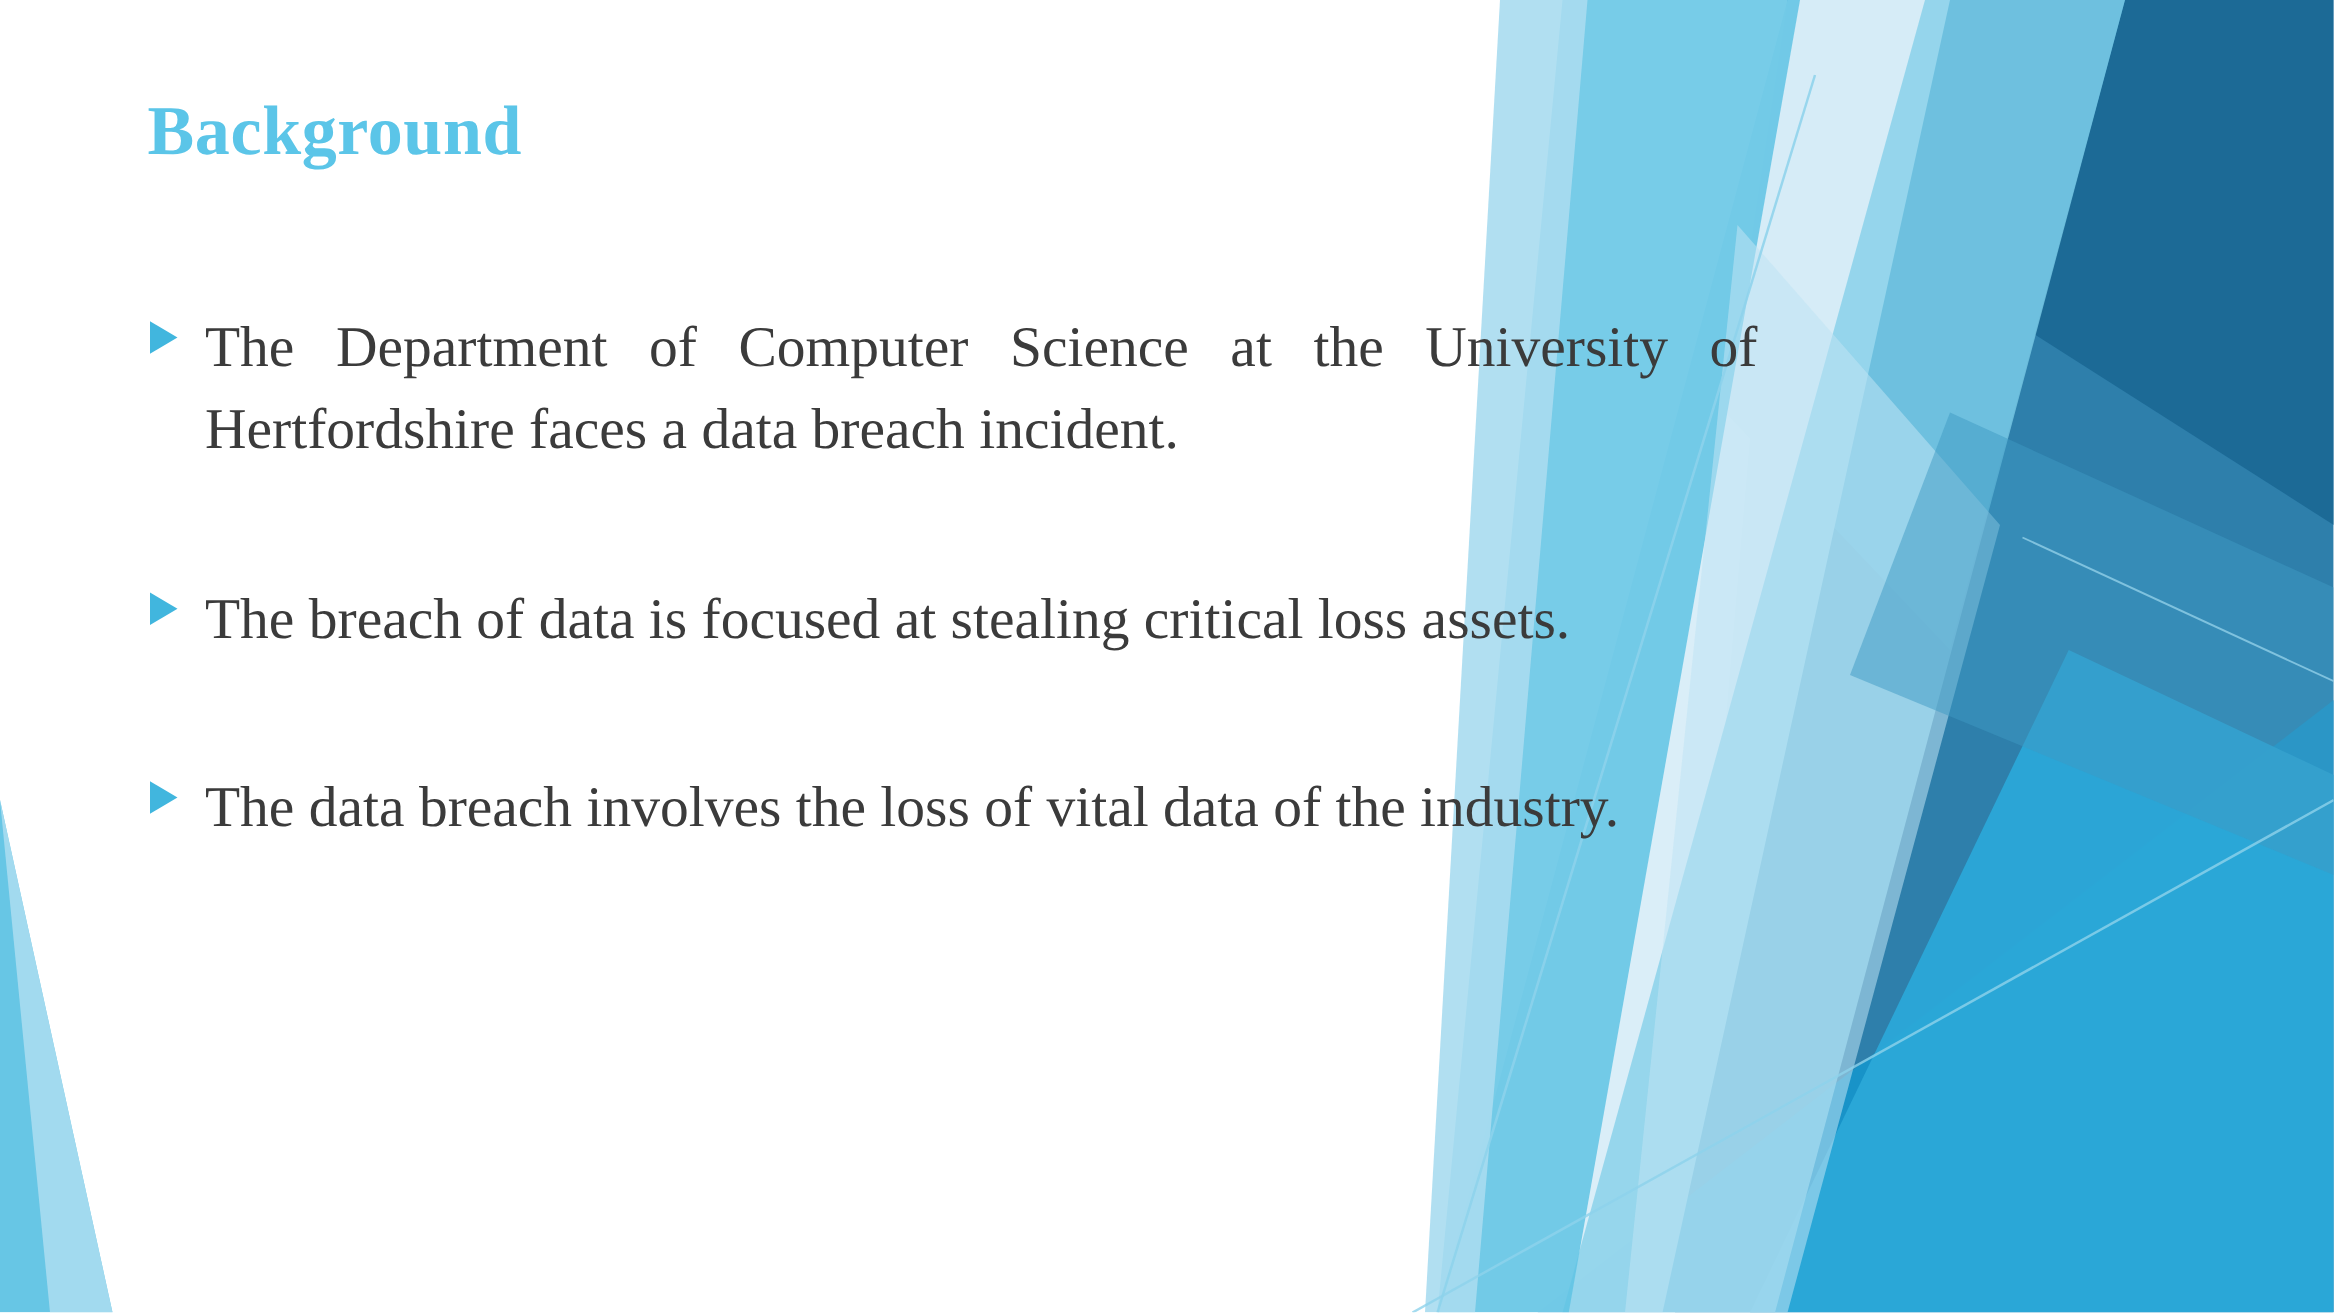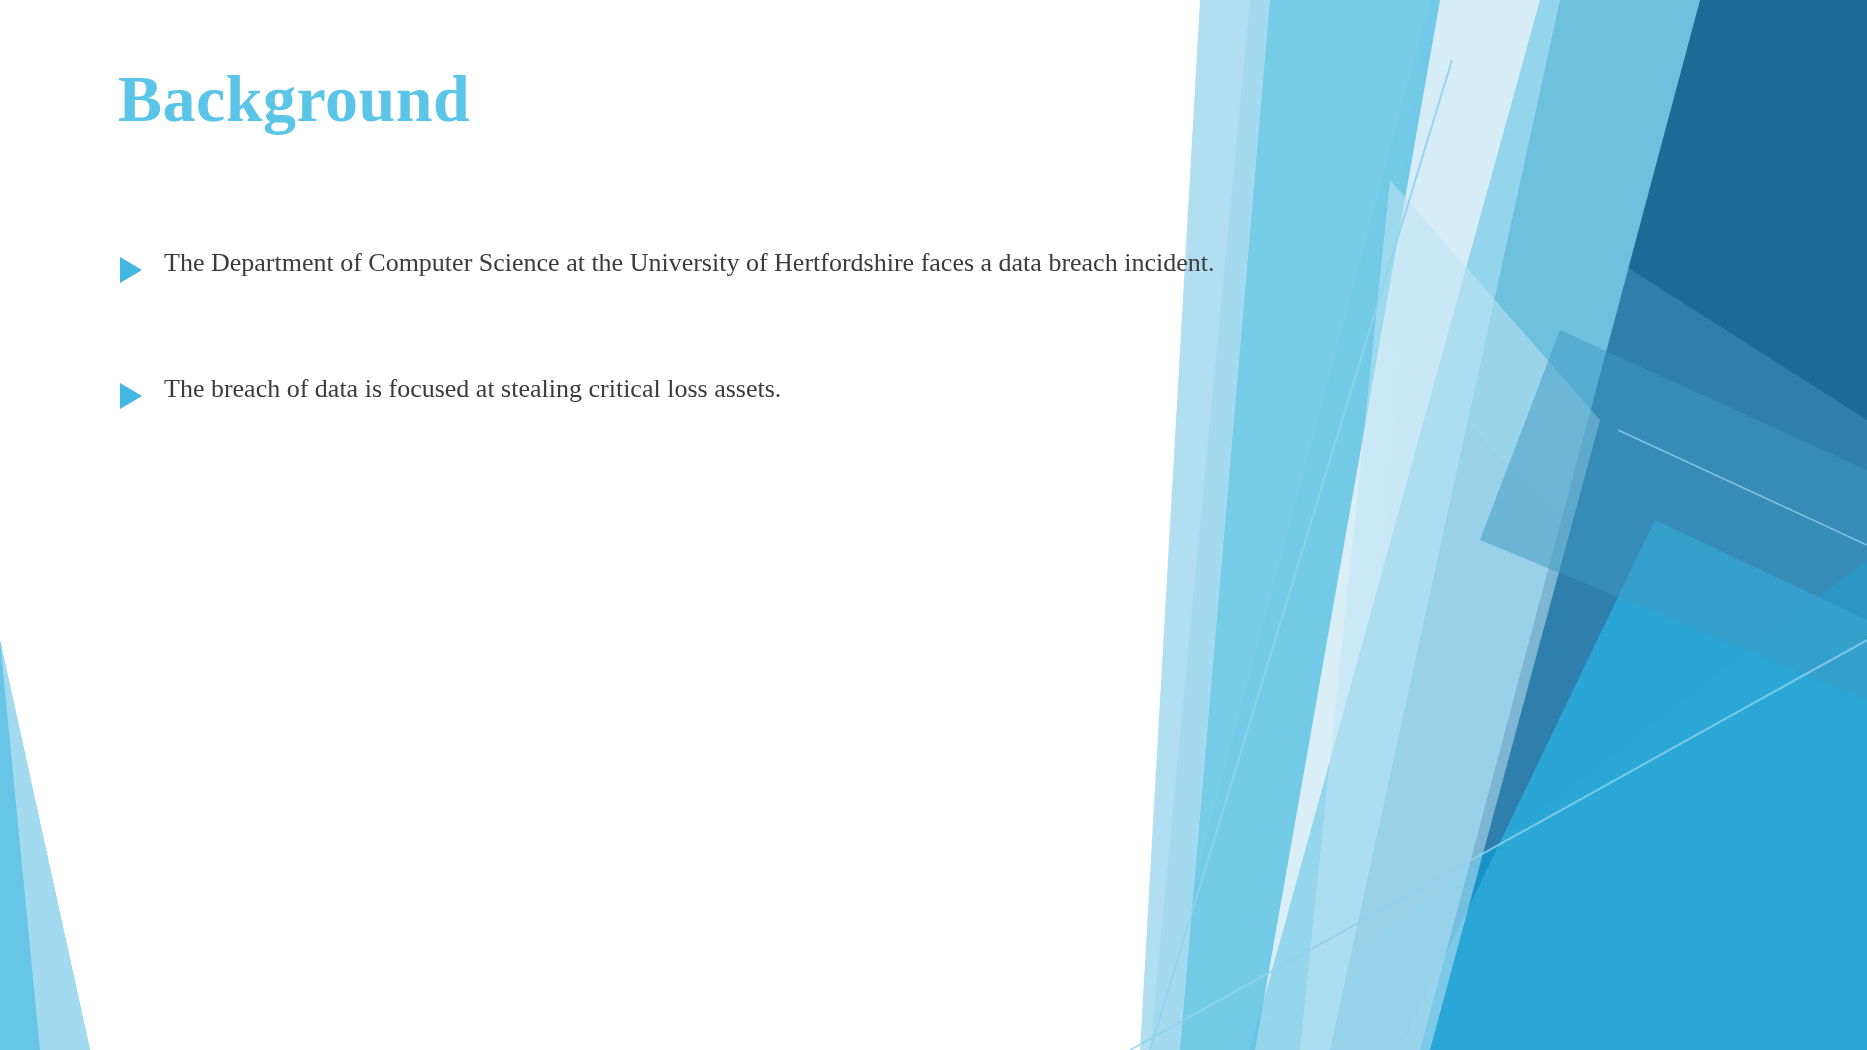--- a/index.html
+++ b/index.html
@@ -32,24 +32,24 @@
   .content {
     position: absolute;
     left: 0;
     top: 0;
     width: 1867px;
     height: 1050px;
   }
   .slide-title {
     position: absolute;
     left: 118px;
-    top: 64px;
+    top: 76px;
     font-family: "Liberation Serif", serif;
     font-weight: bold;
-    font-size: 66px;
+    font-size: 56px;
     line-height: 1.05;
     color: #5BC5E8;
     letter-spacing: 0.5px;
   }
   .bullets {
     position: absolute;
     left: 118px;
     top: 245px;
     width: 1290px;
   }
@@ -62,21 +62,21 @@
     flex: 0 0 auto;
     width: 46px;
     padding-top: 10px;
   }
   .bullet-marker svg {
     display: block;
   }
   .bullet-text {
     flex: 1 1 auto;
     font-family: "Liberation Serif", serif;
-    font-size: 26px;
+    font-size: 46px;
     line-height: 1.42;
     color: #3b3b3b;
     text-align: justify;
     text-justify: inter-word;
     padding-right: 2px;
   }
   .bullet-row:last-child {
     margin-bottom: 0;
   }
 </style>
@@ -125,16 +125,24 @@
 
       <div class="bullet-row">
         <span class="bullet-marker">
           <svg width="26" height="30" viewBox="0 0 26 30" xmlns="http://www.w3.org/2000/svg">
             <polygon points="2,2 24,15 2,28" fill="#41B6DE"></polygon>
           </svg>
         </span>
         <span class="bullet-text">The breach of data is focused at stealing critical loss assets.</span>
       </div>
 
+      <div class="bullet-row">
+        <span class="bullet-marker">
+          <svg width="26" height="30" viewBox="0 0 26 30" xmlns="http://www.w3.org/2000/svg">
+            <polygon points="2,2 24,15 2,28" fill="#41B6DE"></polygon>
+          </svg>
+        </span>
+        <span class="bullet-text">The data breach involves the loss of vital data of the industry.</span>
+      </div>
 
     </div>
   </div>
 </div>
 
 </body></html>

